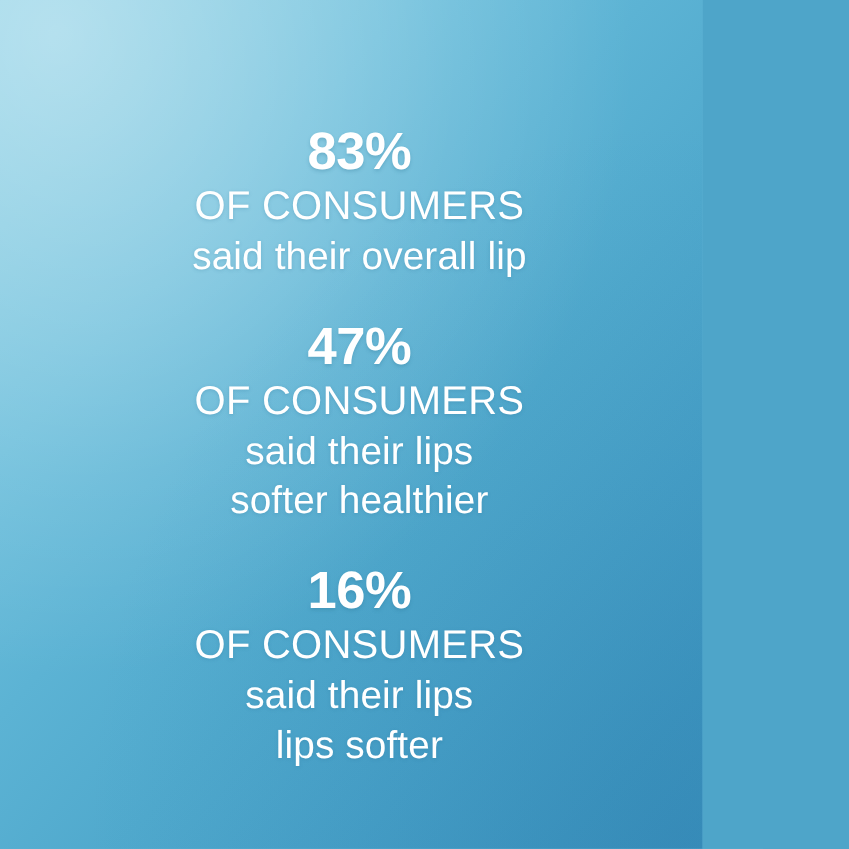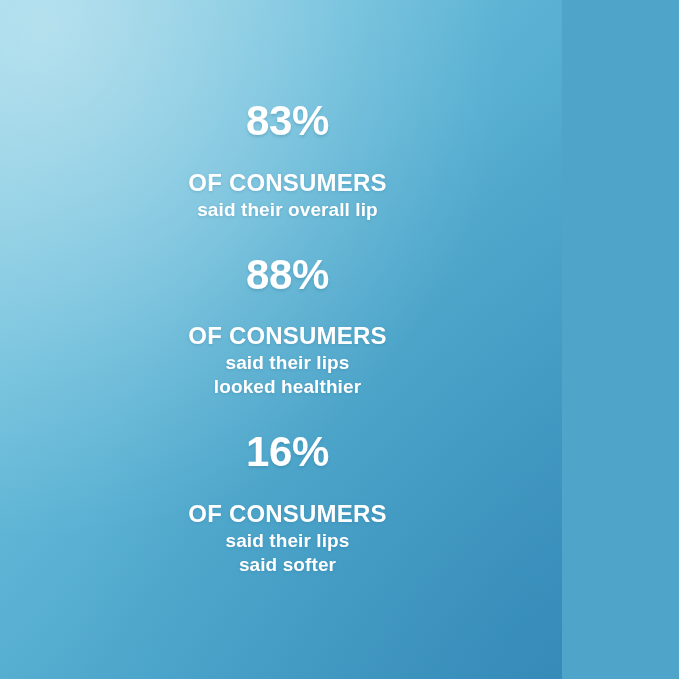--- a/index.html
+++ b/index.html
@@ -76,32 +76,31 @@
   .stat-percent {
     font-size: 42px;
     font-weight: 700;
     letter-spacing: -0.4px;
     line-height: 1.06;
     color: #ffffff;
     text-shadow: 0 2px 3px rgba(40,110,145,0.28);
   }
 
   .stat-subhead {
-    font-size: 24px;
-    font-weight: 700;
+    font-size: 32px;
+    font-weight: 400;
     letter-spacing: 0.2px;
     line-height: 1.30;
     color: #ffffff;
     text-shadow: 0 1px 3px rgba(40,110,145,0.26);
-    margin-top: 23px;
   }
 
   .stat-desc {
-    font-size: 19px;
-    font-weight: 700;
+    font-size: 31px;
+    font-weight: 400;
     letter-spacing: 0.1px;
     line-height: 1.26;
     color: #ffffff;
     text-shadow: 0 1px 3px rgba(40,110,145,0.24);
   }
 
   .stat-desc .desc-line { display: block; }
 </style>
 </head>
 <body>
@@ -111,31 +110,31 @@
 
     <div class="stat-block">
       <div class="stat-percent">83%</div>
       <div class="stat-subhead">OF CONSUMERS</div>
       <div class="stat-desc">
         <span class="desc-line">said their overall lip</span>
       </div>
     </div>
 
     <div class="stat-block">
-      <div class="stat-percent">88%</div>
+      <div class="stat-percent">47%</div>
       <div class="stat-subhead">OF CONSUMERS</div>
       <div class="stat-desc">
         <span class="desc-line">said their lips</span>
-        <span class="desc-line">looked healthier</span>
+        <span class="desc-line">softer healthier</span>
       </div>
     </div>
 
     <div class="stat-block">
       <div class="stat-percent">16%</div>
       <div class="stat-subhead">OF CONSUMERS</div>
       <div class="stat-desc">
         <span class="desc-line">said their lips</span>
-        <span class="desc-line">said softer</span>
+        <span class="desc-line">lips softer</span>
       </div>
     </div>
 
   </div>
 </div>
 
 </body></html>

